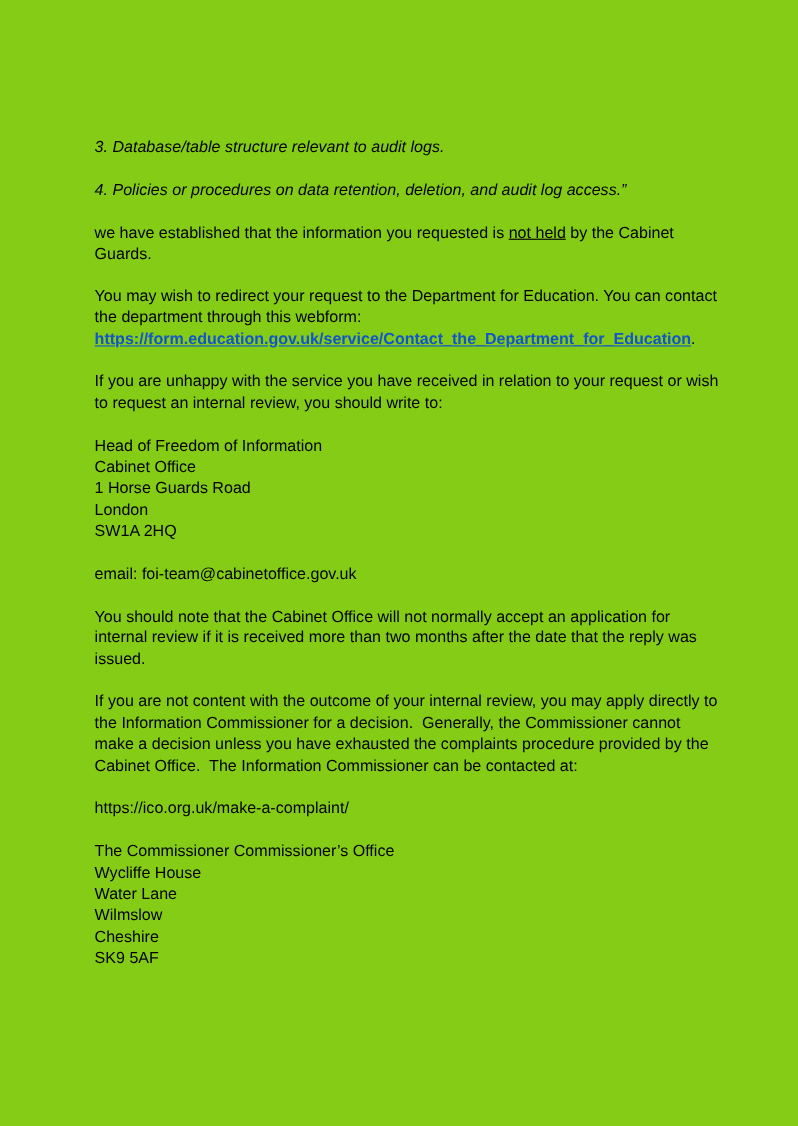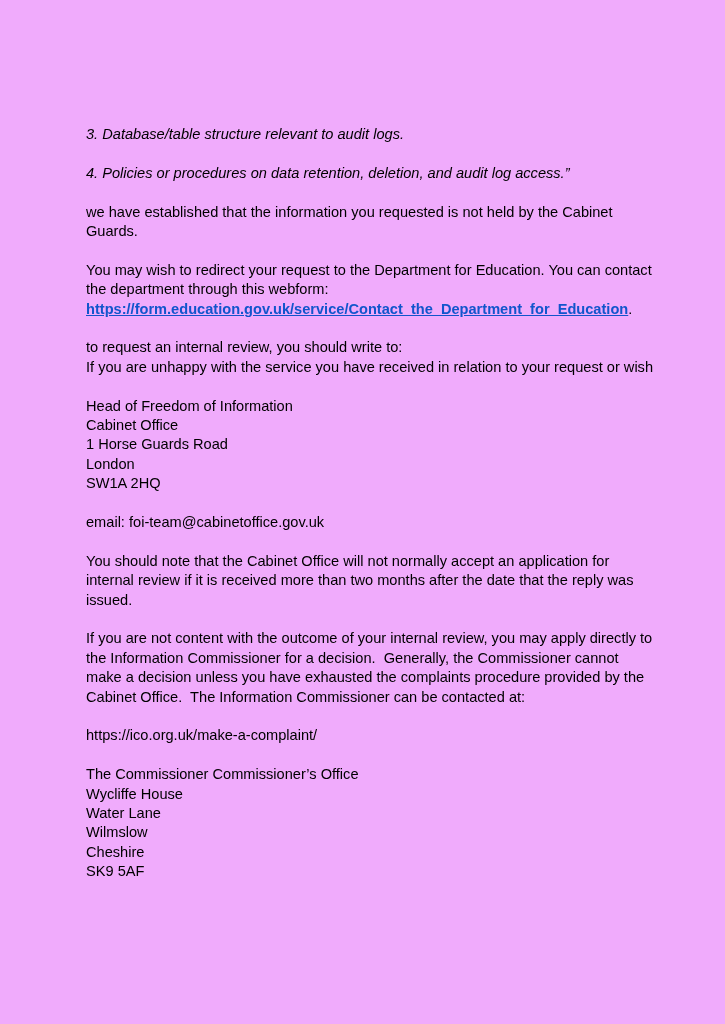--- a/index.html
+++ b/index.html
@@ -4,38 +4,38 @@
 <style>
   html, body {
     margin: 0;
     padding: 0;
     background: #ffffff;
   }
   .page {
     position: relative;
     width: 725px;
     height: 1024px;
-    background: #f0abfc;
+    background: #84cc16;
     overflow: hidden;
     color: #000000;
     font-family: "Liberation Sans", sans-serif;
     font-size: 14.6px;
     line-height: 19.4px;
   }
   .content {
     position: absolute;
     top: 125px;
     left: 86px;
     width: 600px;
   }
   .block { margin: 0 0 19.4px 0; }
   .block:last-child { margin-bottom: 0; }
   .line { white-space: pre-wrap; }
   .italic { font-style: italic; }
-  .u { }
+  .u { text-decoration: underline; }
   .link {
     color: #1155cc;
     text-decoration: underline;
     cursor: pointer;
     font-weight: bold;
   }
 </style>
 </head>
 <body>
 
@@ -55,22 +55,22 @@
       <div class="line">Guards.</div>
     </div>
 
     <div class="block">
       <div class="line">You may wish to redirect your request to the Department for Education. You can contact</div>
       <div class="line">the department through this webform:</div>
       <div class="line"><span class="link">https://form.education.gov.uk/service/Contact_the_Department_for_Education</span><span>.</span></div>
     </div>
 
     <div class="block">
+      <div class="line">If you are unhappy with the service you have received in relation to your request or wish</div>
       <div class="line">to request an internal review, you should write to:</div>
-      <div class="line">If you are unhappy with the service you have received in relation to your request or wish</div>
     </div>
 
     <div class="block">
       <div class="line">Head of Freedom of Information</div>
       <div class="line">Cabinet Office</div>
       <div class="line">1 Horse Guards Road</div>
       <div class="line">London</div>
       <div class="line">SW1A 2HQ</div>
     </div>
 

